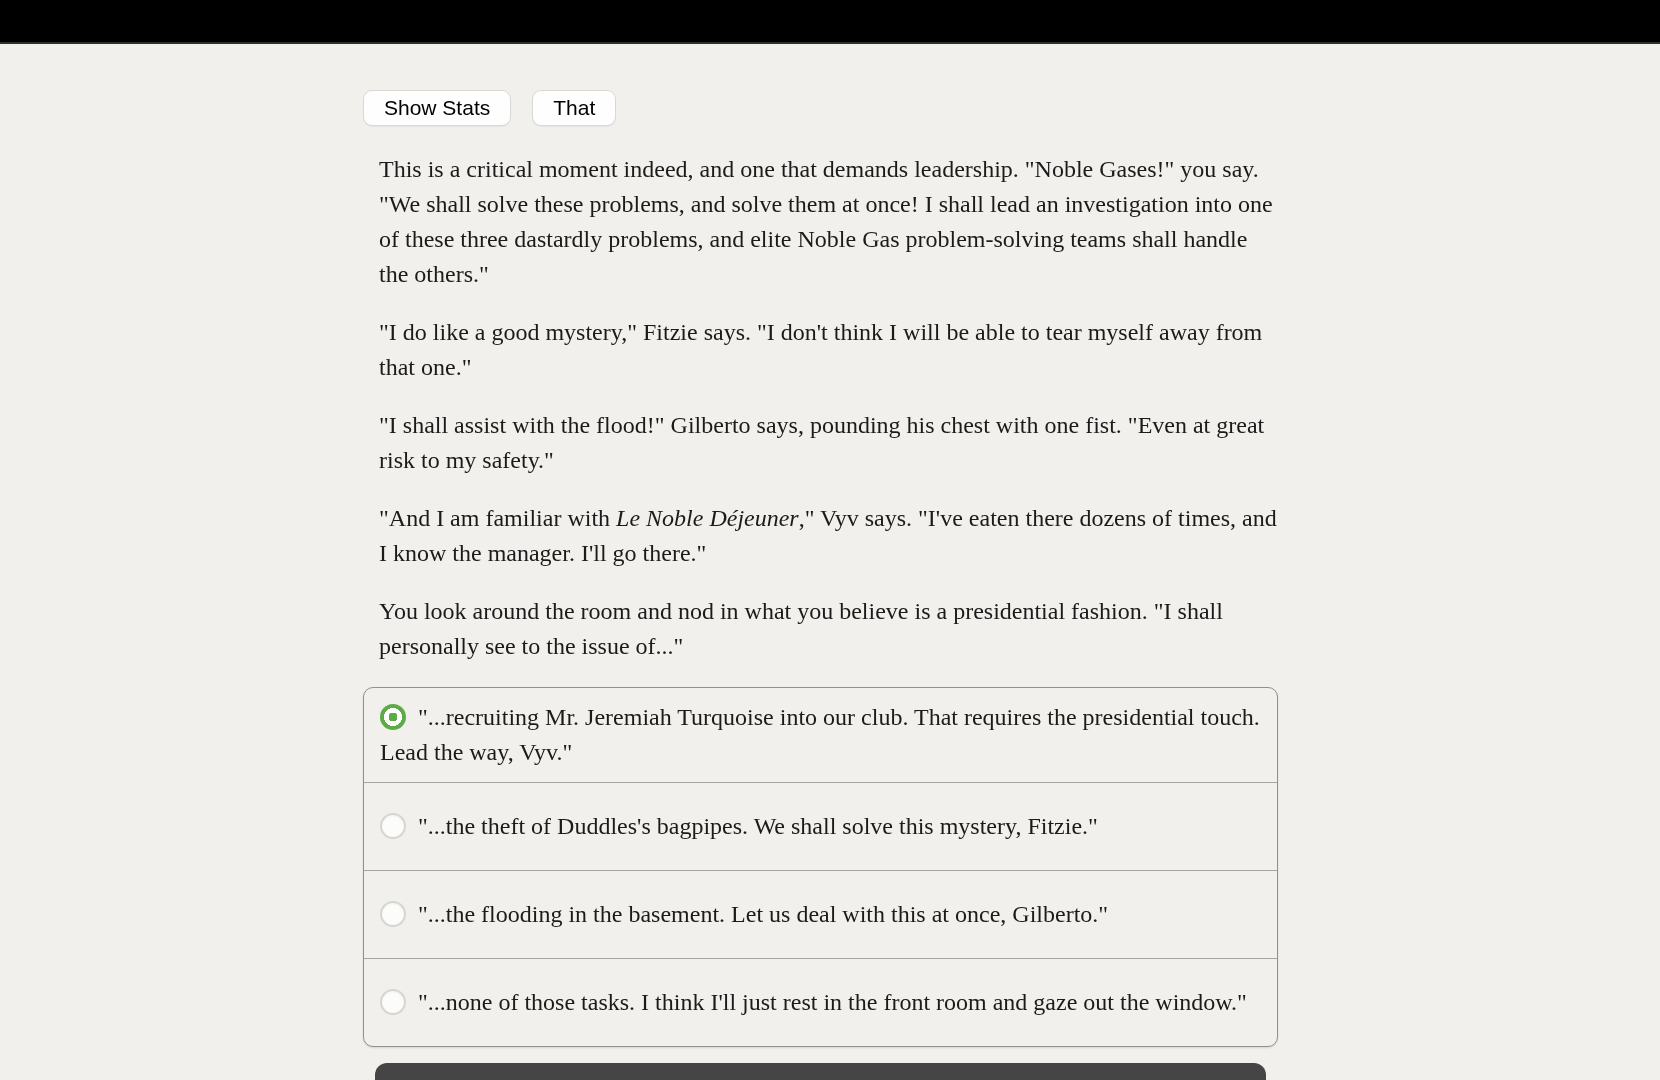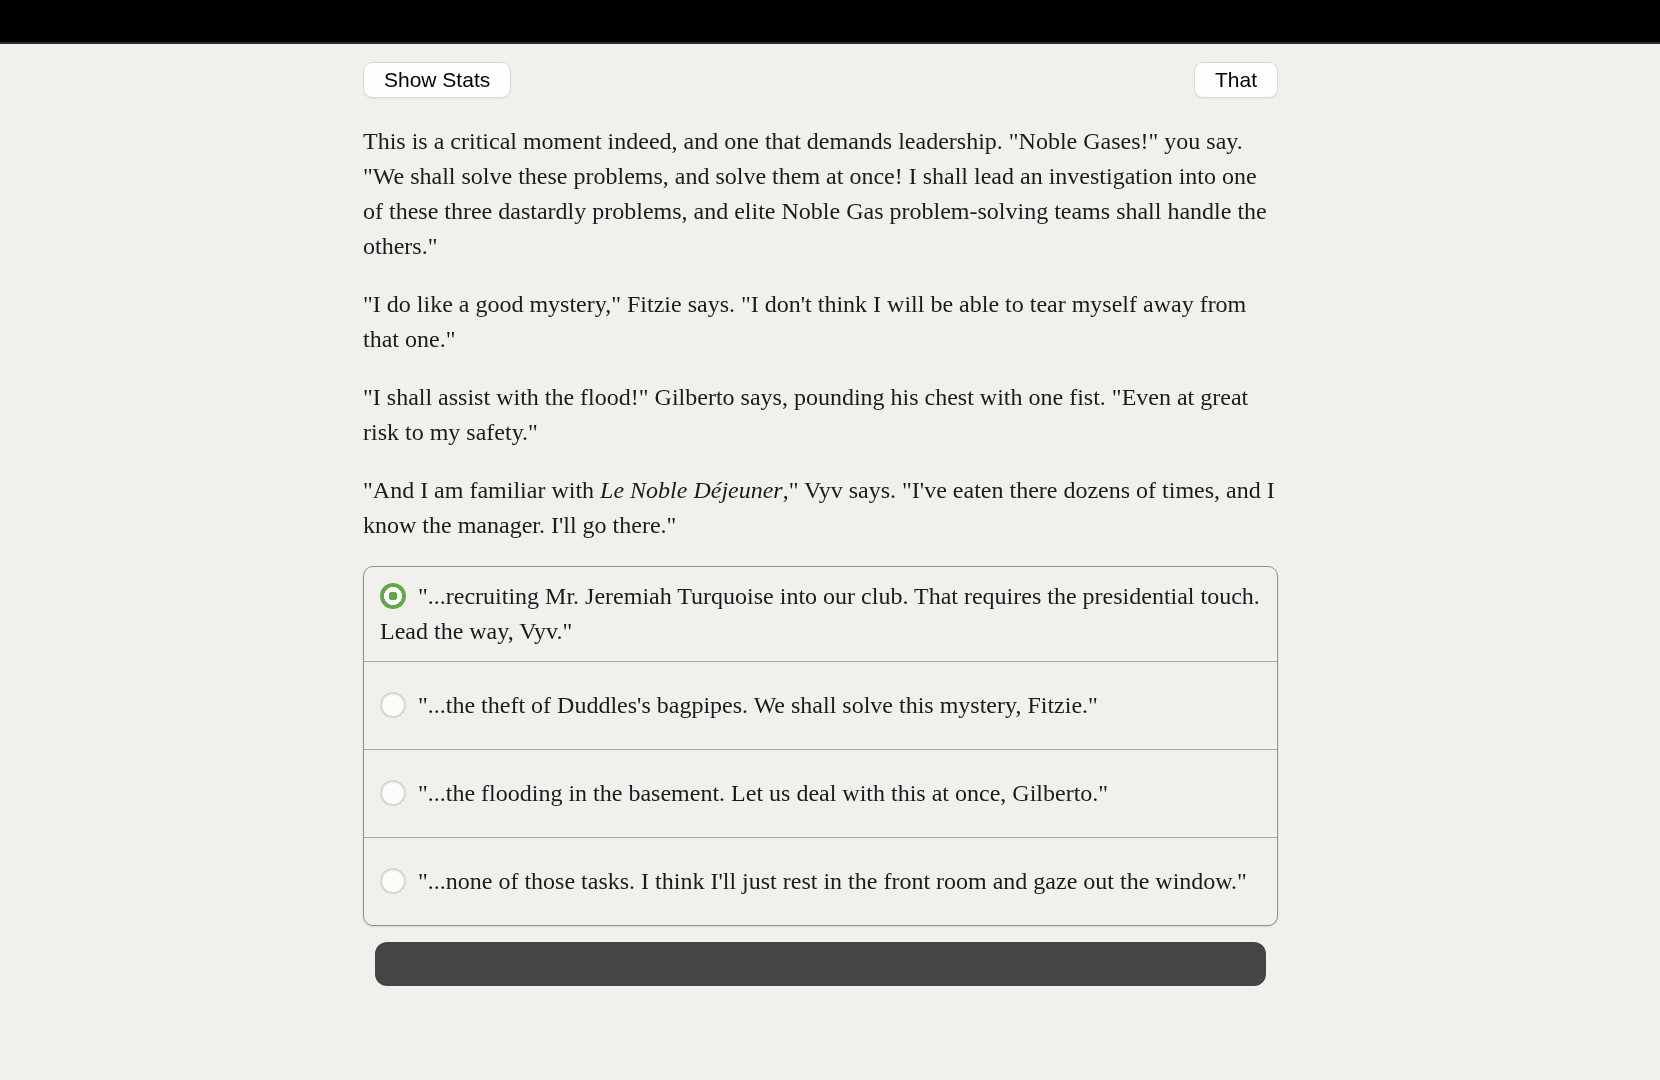--- a/index.html
+++ b/index.html
@@ -18,23 +18,23 @@
     height: 44px;
     background: var(--topbar, #000);
     border-bottom: 2px solid #2e2e2e;
     box-sizing: border-box;
   }
   .content {
     margin-left: 363px;
     width: 915px;
   }
   .toolbar {
-    margin-top: 18px;
+    margin-top: 46px;
     display: flex;
-    justify-content: space-between;
+    gap: 21px;
   }
   .btn {
     font-family: "Liberation Sans", sans-serif;
     font-size: 21px;
     color: #000;
     background: var(--btnbg, #fefefe);
     border: 1px solid var(--btnborder, #d9d9d4);
     border-radius: 9px;
     padding: 0 20px;
     height: 36px;
@@ -44,21 +44,21 @@
     cursor: pointer;
     white-space: nowrap;
   }
   .story {
     margin-top: 26px;
     font-size: 24px;
     line-height: 35px;
     color: var(--text, #1b1b1b);
   }
   .story p {
-    margin: 0 0 23px 0;
+    margin: 0 0 23px 16px;
   }
   .story em {
     font-style: italic;
   }
   .choice-box {
     border: 1.5px solid var(--choiceborder, #919191);
     border-radius: 10px;
     background: var(--bg, #f2f0ec);
     box-shadow: 0 1px 2px rgba(0,0,0,0.12);
     overflow: hidden;
@@ -123,20 +123,21 @@
   <div class="toolbar">
     <button class="btn">Show Stats</button>
     <button class="btn">That</button>
   </div>
 
   <div class="story">
       <p><span>This is a critical moment indeed, and one that demands leadership. "Noble Gases!" you say. "We shall solve these problems, and solve them at once! I shall lead an investigation into one of these three dastardly problems, and elite Noble Gas problem-solving teams shall handle the others."</span></p>
       <p><span>"I do like a good mystery," Fitzie says. "I don't think I will be able to tear myself away from that one."</span></p>
       <p><span>"I shall assist with the flood!" Gilberto says, pounding his chest with one fist. "Even at great risk to my safety."</span></p>
       <p><span>"And I am familiar with </span><em>Le Noble Déjeuner</em><span>," Vyv says. "I've eaten there dozens of times, and I know the manager. I'll go there."</span></p>
+      <p><span>You look around the room and nod in what you believe is a presidential fashion. "I shall personally see to the issue of..."</span></p>
     </div>
 
   <div class="choice-box">
       <div class="choice-row">
         <div class="choice-label"><span class="radio selected"></span><span>"...recruiting Mr. Jeremiah Turquoise into our club. That requires the presidential touch. Lead the way, Vyv."</span></div>
       </div>
       <div class="choice-row">
         <div class="choice-label"><span class="radio unselected"></span><span>"...the theft of Duddles's bagpipes. We shall solve this mystery, Fitzie."</span></div>
       </div>
       <div class="choice-row">

